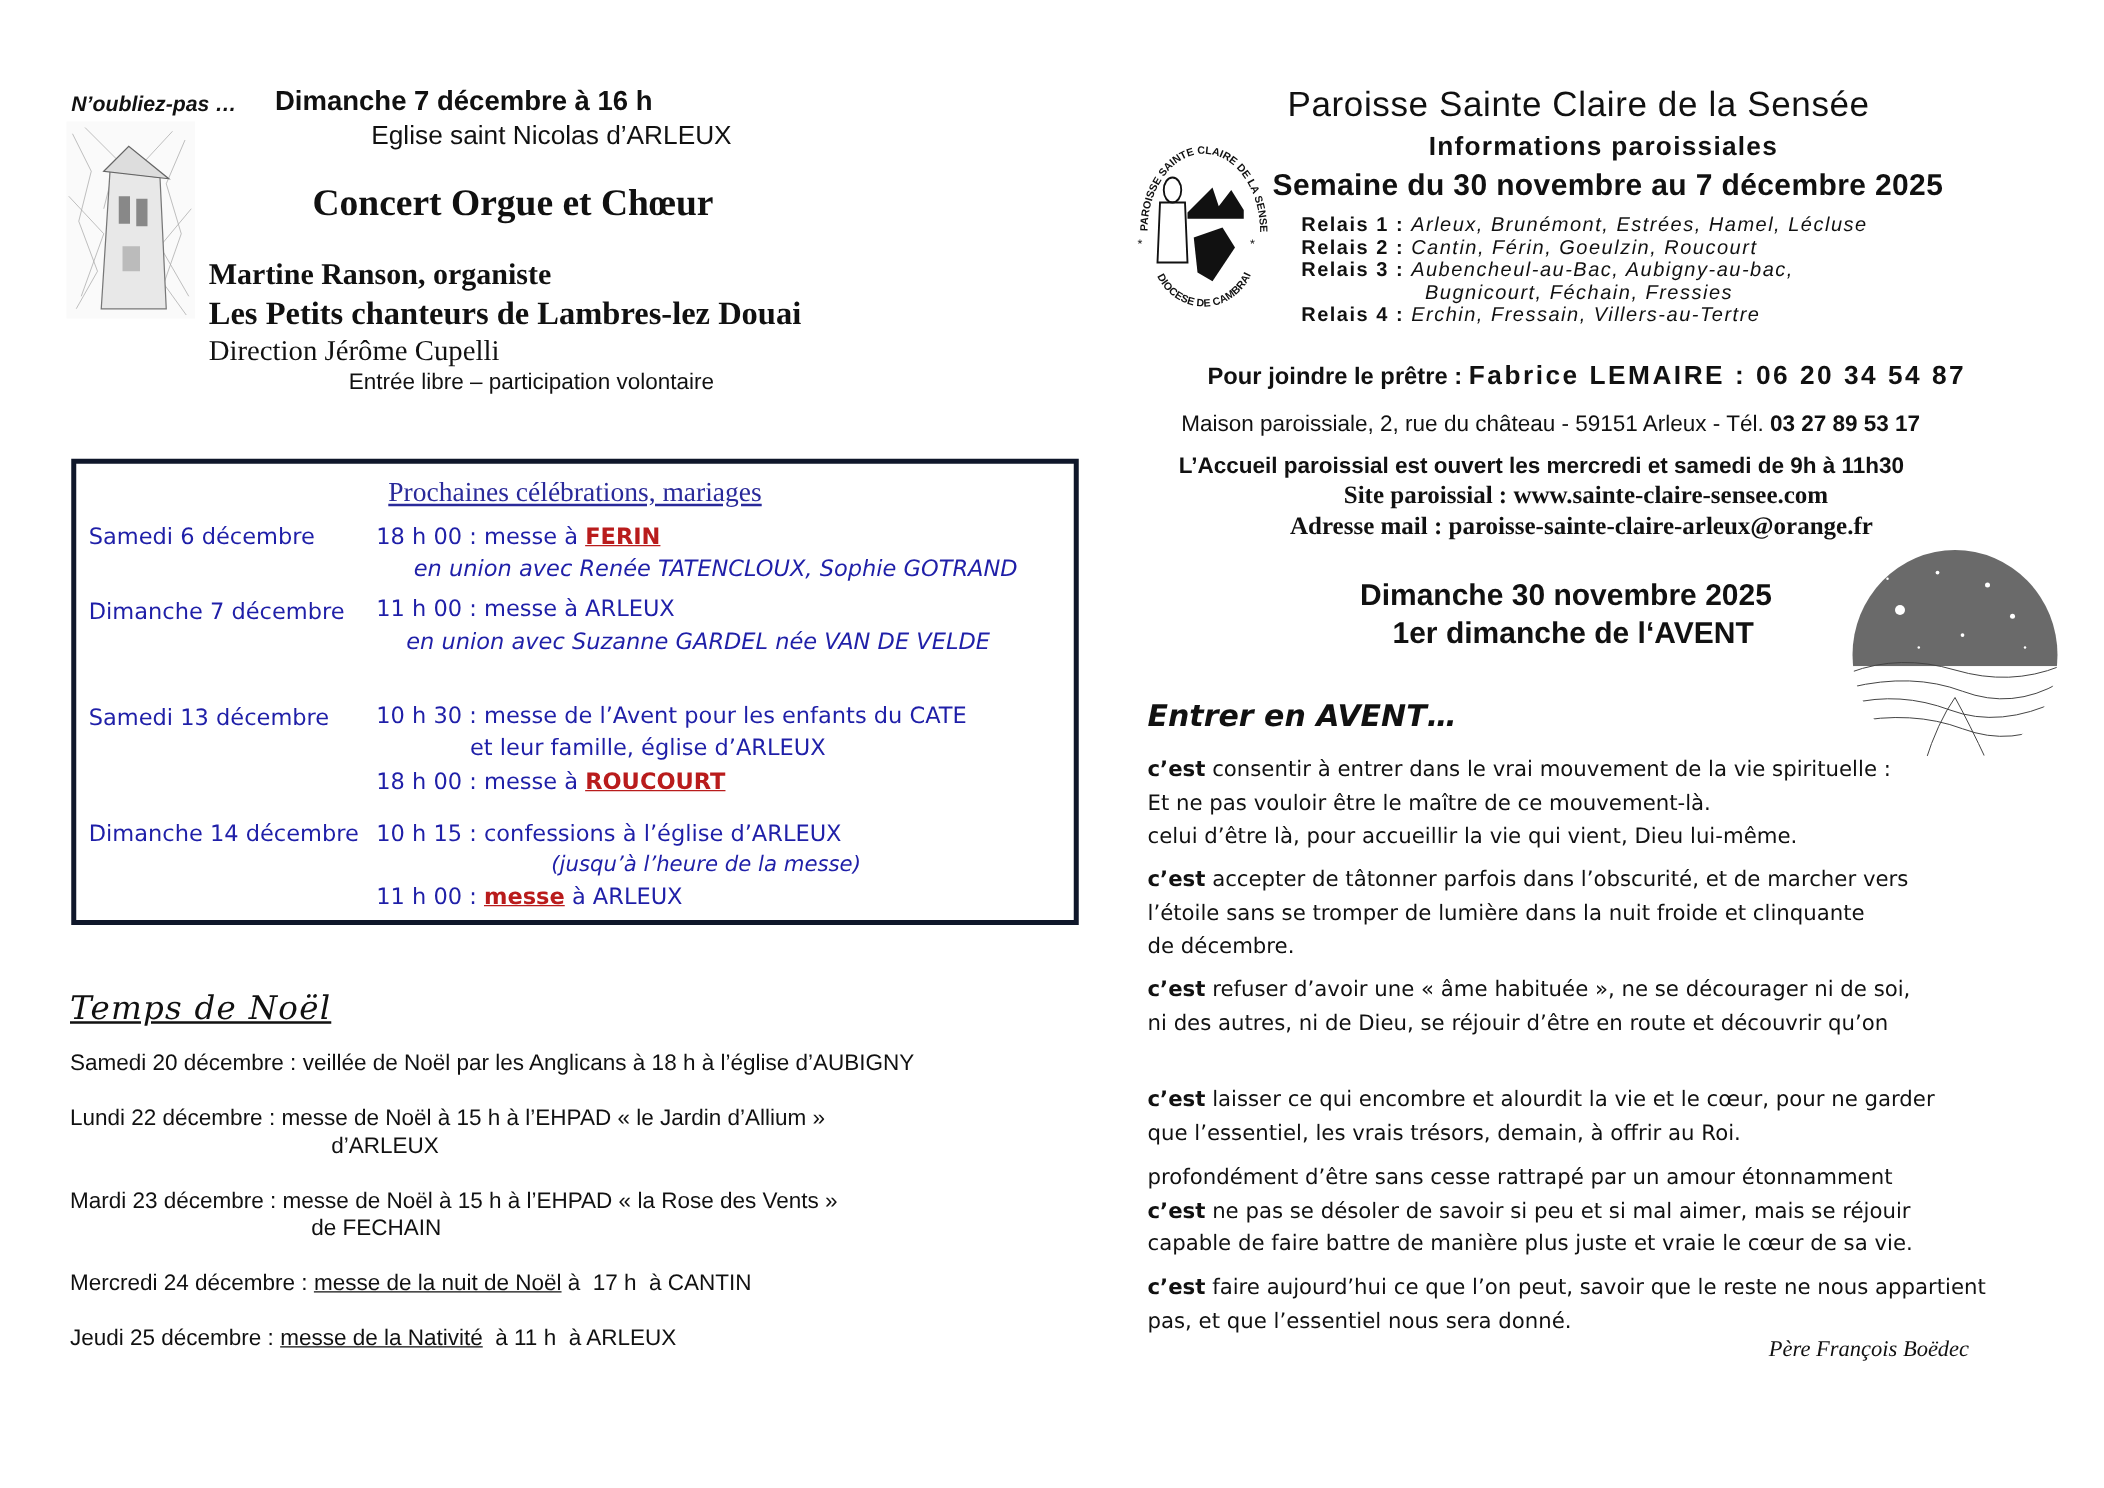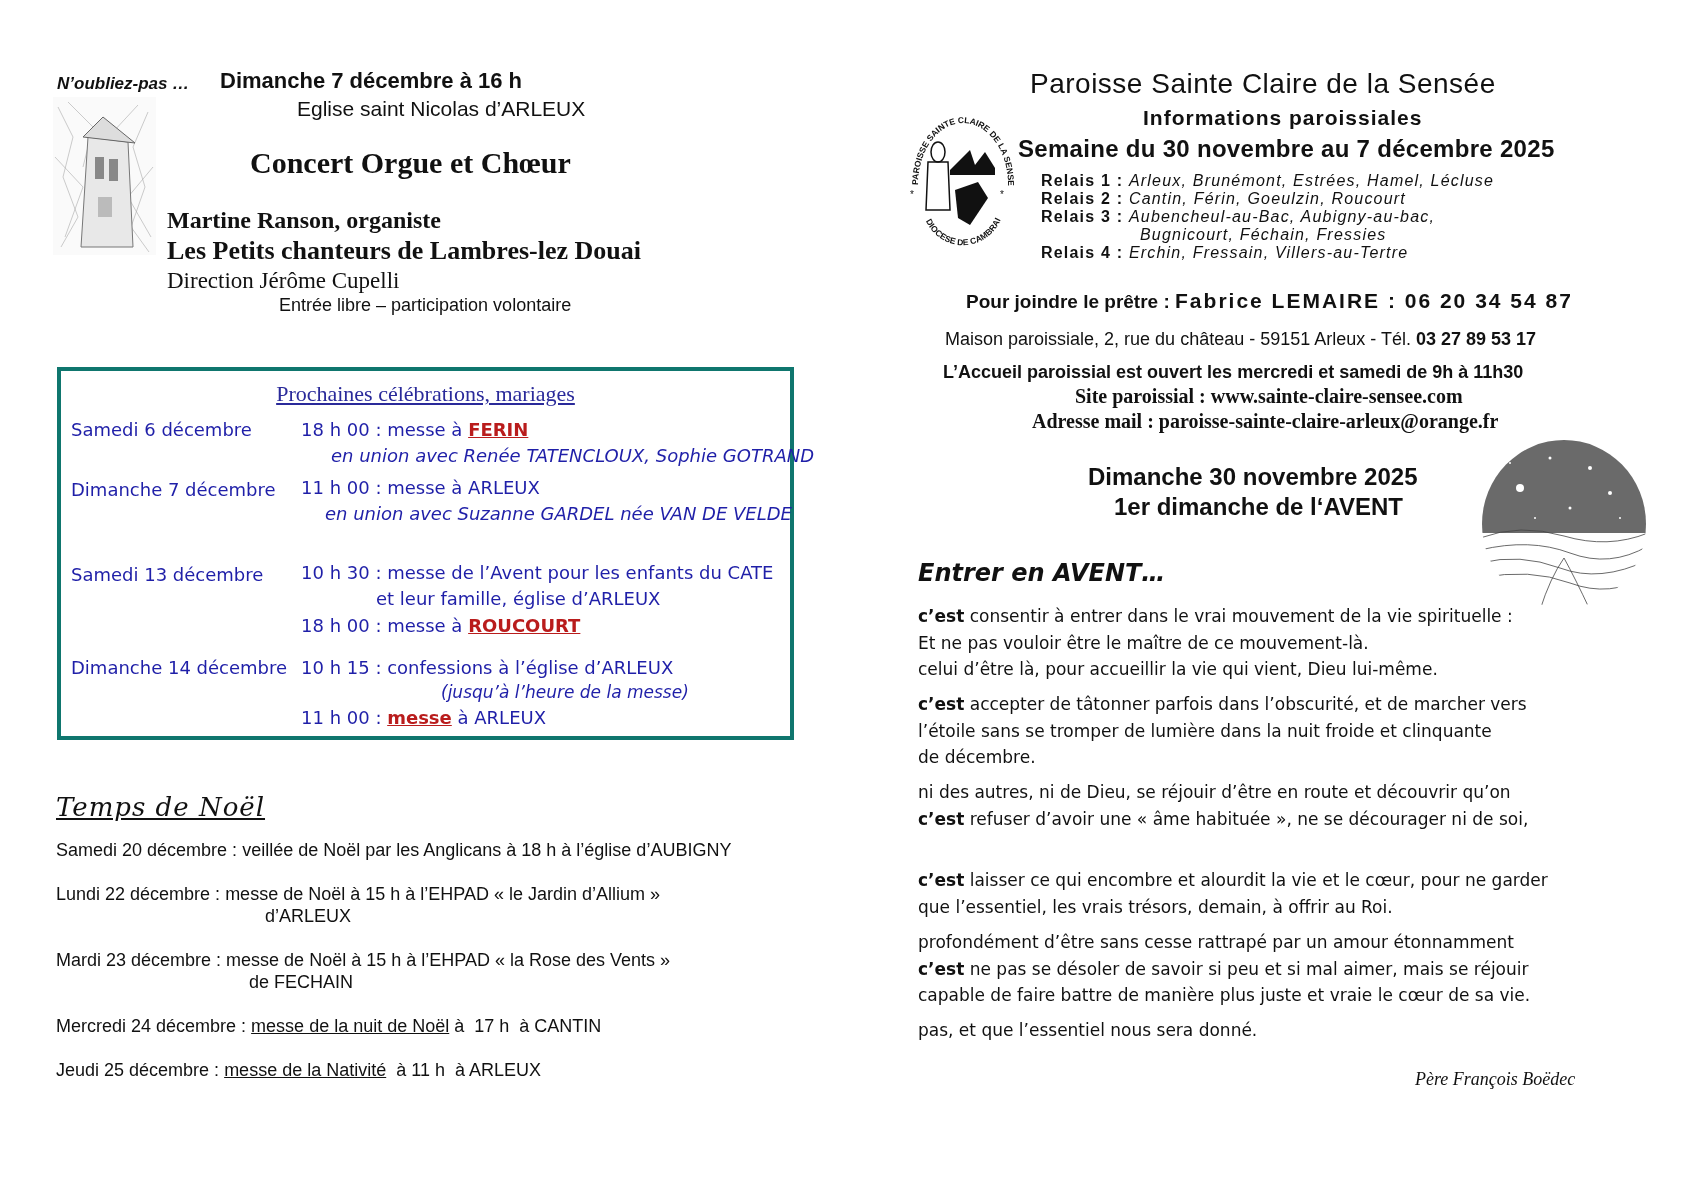--- a/index.html
+++ b/index.html
@@ -12,21 +12,21 @@
   #reminder-label { left:57px; top:74px; font-size:17px; font-weight:bold; font-style:italic; }
   #reminder-date { left:220px; top:68px; font-size:22px; font-weight:bold; }
   #reminder-church { left:297px; top:97px; font-size:21px; }
   #church-sketch { left:53px; top:97px; width:103px; height:158px; }
   #concert-title { left:250px; top:146px; font-size:30px; font-weight:bold; }
   #performer-1 { left:167px; top:207px; font-size:24px; font-weight:bold; }
   #performer-2 { left:167px; top:236px; font-size:26px; font-weight:bold; }
   #conductor { left:167px; top:268px; font-size:23px; }
   #entry-note { left:279px; top:295px; font-size:18px; }
 
-  #celebrations-box { left:57px; top:367px; width:737px; height:373px; border:4px solid #0f766e; border-top-width:4px; box-sizing:border-box;text-decoration:underline; }
+  #celebrations-box { left:57px; top:367px; width:806px; height:373px; border:4px solid #0f172a; border-top-width:4px; box-sizing:border-box;text-decoration:underline; }
   #celebrations-title { left:0; width:100%; top:10px; text-align:center; font-size:22px; color:#2a2a9a; text-decoration:underline; }
   .cel-day { position:absolute; left:10px; font-size:18px; color:#1f1fa8; }
   .cel-line { position:absolute; font-size:18px; color:#1f1fa8; white-space:nowrap; }
   .cel-line b u, .cel-line u b { color:#b91c1c; }
   .cel-italic { font-style:italic; }
 
   #noel-title { left:56px; top:792px; font-size:26px; font-style:italic; font-family:"DejaVu Serif", serif; text-decoration:underline; letter-spacing:1px; }
   .noel-line { position:absolute; left:56px; font-size:18px; white-space:nowrap; }
   .noel-cont { position:absolute; font-size:18px; white-space:nowrap; }
 
@@ -246,29 +246,30 @@
   <div><b>c’est</b> <span>consentir à entrer dans le vrai mouvement de la vie spirituelle :</span></div>
   <div>Et ne pas vouloir être le maître de ce mouvement-là.</div>
   <div>celui d’être là, pour accueillir la vie qui vient, Dieu lui-même.</div>
 </div>
 <div class="med" style="top:691px">
   <div><b>c’est</b> <span>accepter de tâtonner parfois dans l’obscurité, et de marcher vers</span></div>
   <div>l’étoile sans se tromper de lumière dans la nuit froide et clinquante</div>
   <div>de décembre.</div>
 </div>
 <div class="med" style="top:779px">
+  <div><b>c’est</b> <span>refuser d’avoir une « âme habituée », ne se décourager ni de soi,</span></div>
   <div>ni des autres, ni de Dieu, se réjouir d’être en route et découvrir qu’on</div>
-  <div><b>c’est</b> <span>refuser d’avoir une « âme habituée », ne se décourager ni de soi,</span></div>
 </div>
 <div class="med" style="top:867px">
   <div><b>c’est</b> <span>laisser ce qui encombre et alourdit la vie et le cœur, pour ne garder</span></div>
   <div>que l’essentiel, les vrais trésors, demain, à offrir au Roi.</div>
 </div>
 <div class="med" style="top:929px">
   <div>profondément d’être sans cesse rattrapé par un amour étonnamment</div>
   <div><b>c’est</b> <span>ne pas se désoler de savoir si peu et si mal aimer, mais se réjouir</span></div>
   <div>capable de faire battre de manière plus juste et vraie le cœur de sa vie.</div>
 </div>
 <div class="med" style="top:1017px">
+  <div><b>c’est</b> <span>faire aujourd’hui ce que l’on peut, savoir que le reste ne nous appartient</span></div>
   <div>pas, et que l’essentiel nous sera donné.</div>
 </div>
 
 <div class="abs" id="author">Père François Boëdec</div>
 
 </body></html>

